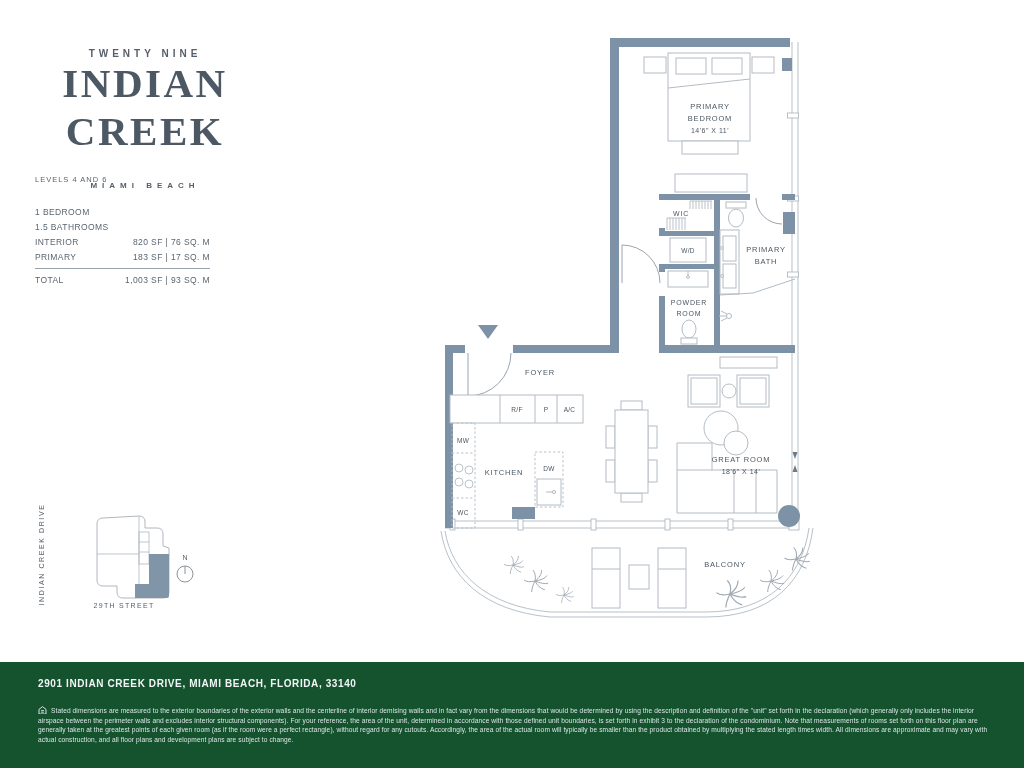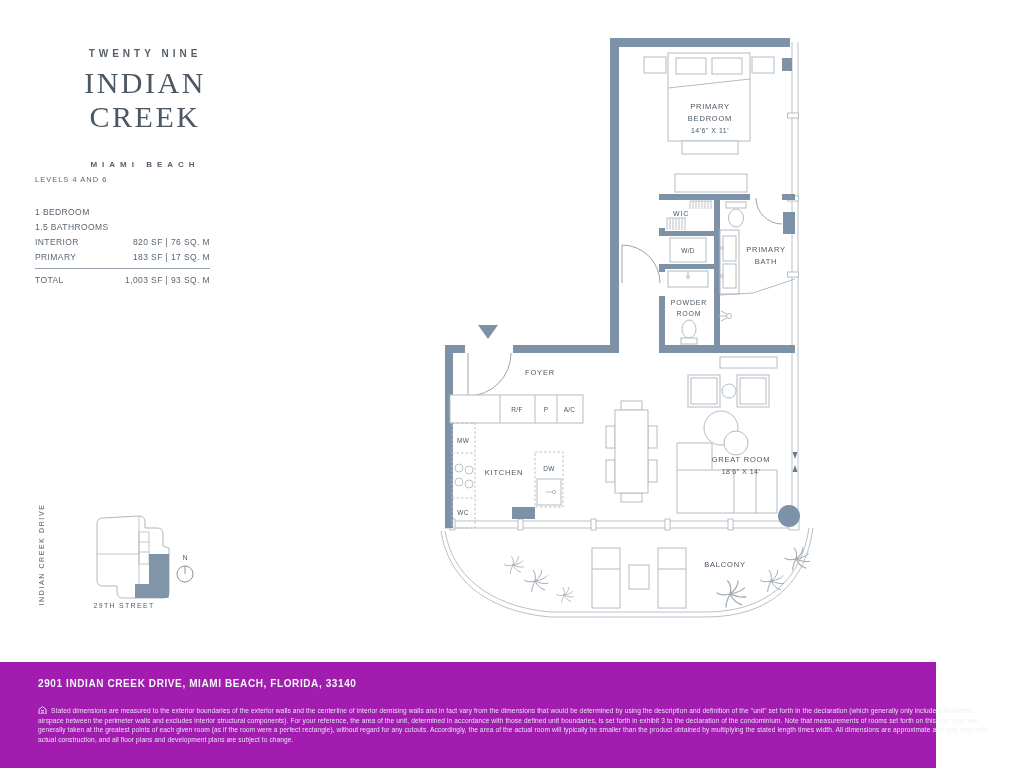--- a/index.html
+++ b/index.html
@@ -7,38 +7,38 @@
     width:1024px;height:768px;position:relative;overflow:hidden;
     background:#ffffff;
     font-family:"Liberation Sans", sans-serif;
     -webkit-font-smoothing:antialiased;
   }
   .abs{position:absolute;}
 
   
   .brand{left:33px;top:48px;width:224px;text-align:center;color:#4f5a66;}
   .brand-top{font-size:10px;font-weight:700;letter-spacing:4px;color:#555f6a;}
-  .brand-main{font-family:"Liberation Serif", serif;font-size:30px;letter-spacing:2.5px;margin-top:7px;color:#4c5864;font-weight:400;}
+  .brand-main{font-family:"Liberation Serif", serif;font-size:41px;letter-spacing:2.5px;color:#4c5864;font-weight:700;}
   .brand-sub{font-size:8px;font-weight:700;letter-spacing:5px;margin-top:26px;color:#555f6a;}
 
   
   .residence{left:35px;top:170px;width:175px;color:#55606b;}
   .res-title{font-family:"Liberation Serif", serif;font-size:28px;letter-spacing:1px;color:#4c5864;}
   .res-levels{font-size:7.5px;letter-spacing:1px;margin-top:5px;color:#5a6570;}
   .specs{margin-top:21px;font-size:8.5px;letter-spacing:.4px;color:#5a6570;}
   .spec-row{display:flex;justify-content:space-between;height:15px;line-height:15px;}
   .spec-divider{border:none;border-top:1px solid #98a2ac;margin:3px 0 4px 0;}
 
   
   .street-v{left:-26px;top:551px;width:135px;text-align:center;font-size:7px;letter-spacing:1.6px;
     color:#55606b;transform:rotate(-90deg);}
   .street-h{left:84px;top:602px;width:80px;text-align:center;font-size:7px;letter-spacing:1.3px;color:#55606b;}
 
   
-  .footer{left:0;top:662px;width:936px;height:106px;background:#a21caf;}
+  .footer{left:0;top:662px;width:1024px;height:106px;background:#14532d;}
   .footer-address{position:absolute;left:38px;top:16px;font-size:10px;font-weight:600;letter-spacing:.6px;color:#f2f5f8;}
   .footer-disclaimer{position:absolute;left:38px;top:44px;width:952px;font-size:6.6px;line-height:9.6px;
     color:rgba(236,241,246,.92);letter-spacing:.1px;}
   .eho-icon{display:inline-block;vertical-align:-1px;margin-right:4px;}
 
   
   svg text{font-family:"Liberation Sans", sans-serif;fill:#4b5763;}
   .room-label{font-size:7.5px;letter-spacing:.8px;text-anchor:middle;}
   .dim-label{font-size:7px;letter-spacing:.5px;text-anchor:middle;}
   .appl-label{font-size:6.5px;letter-spacing:.3px;text-anchor:middle;}

